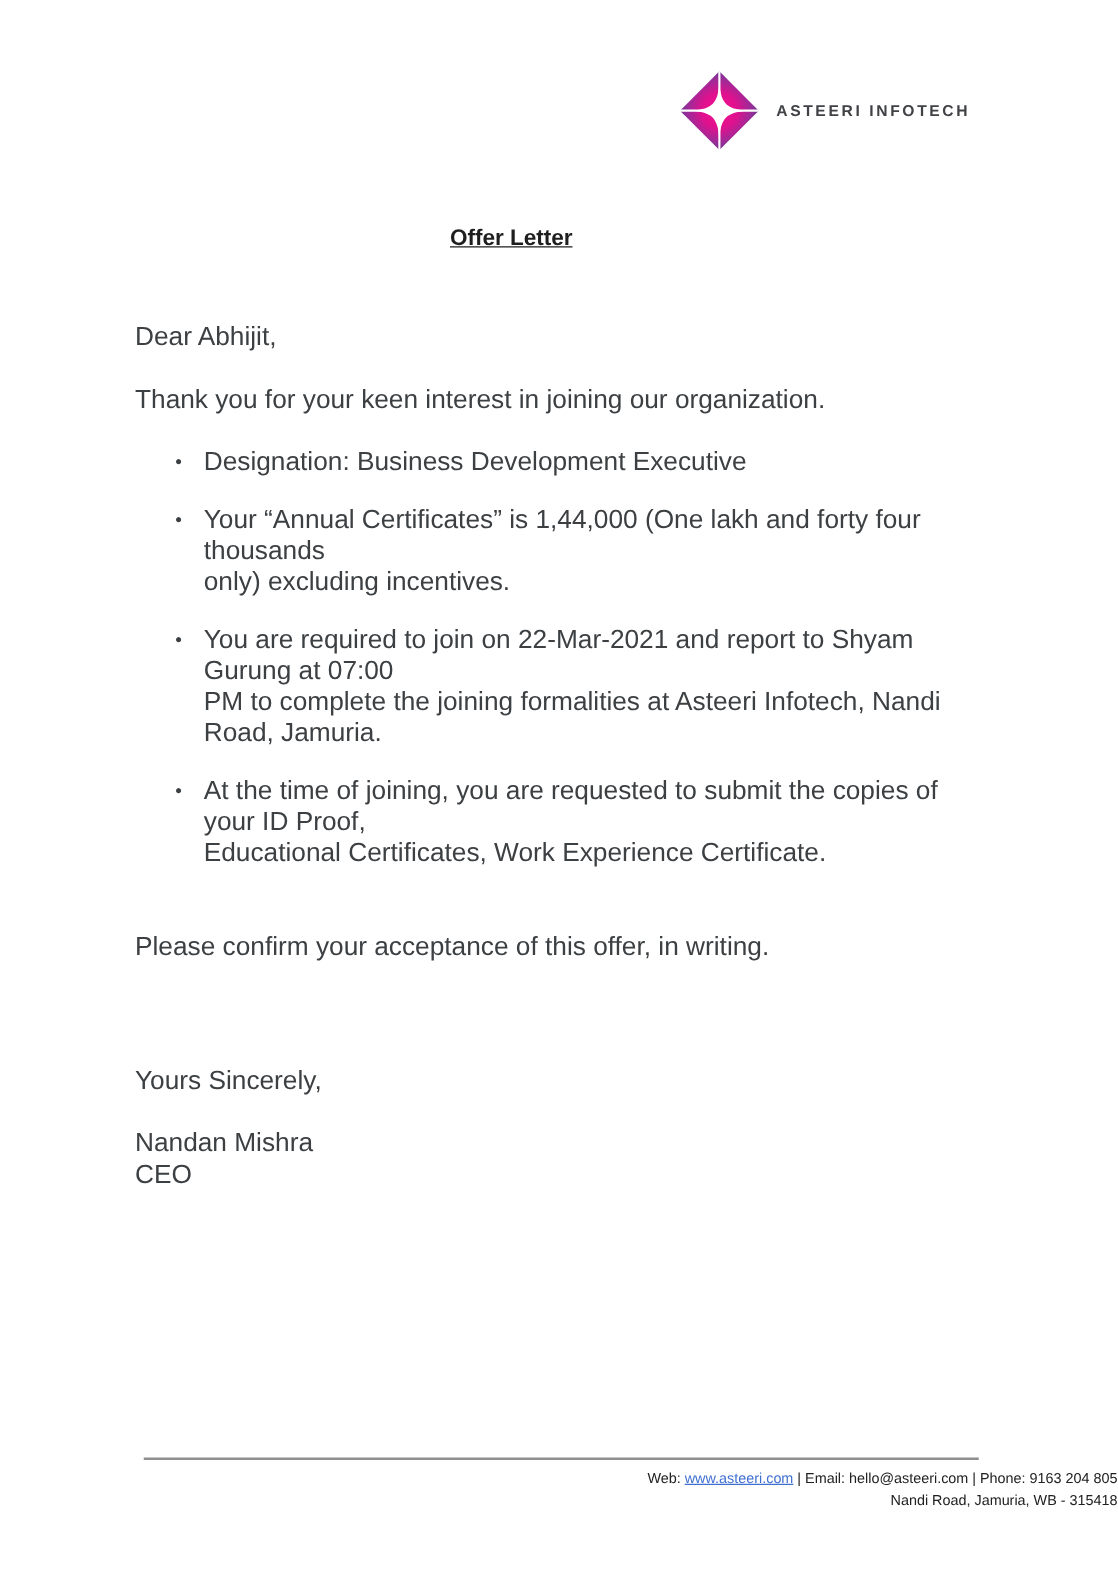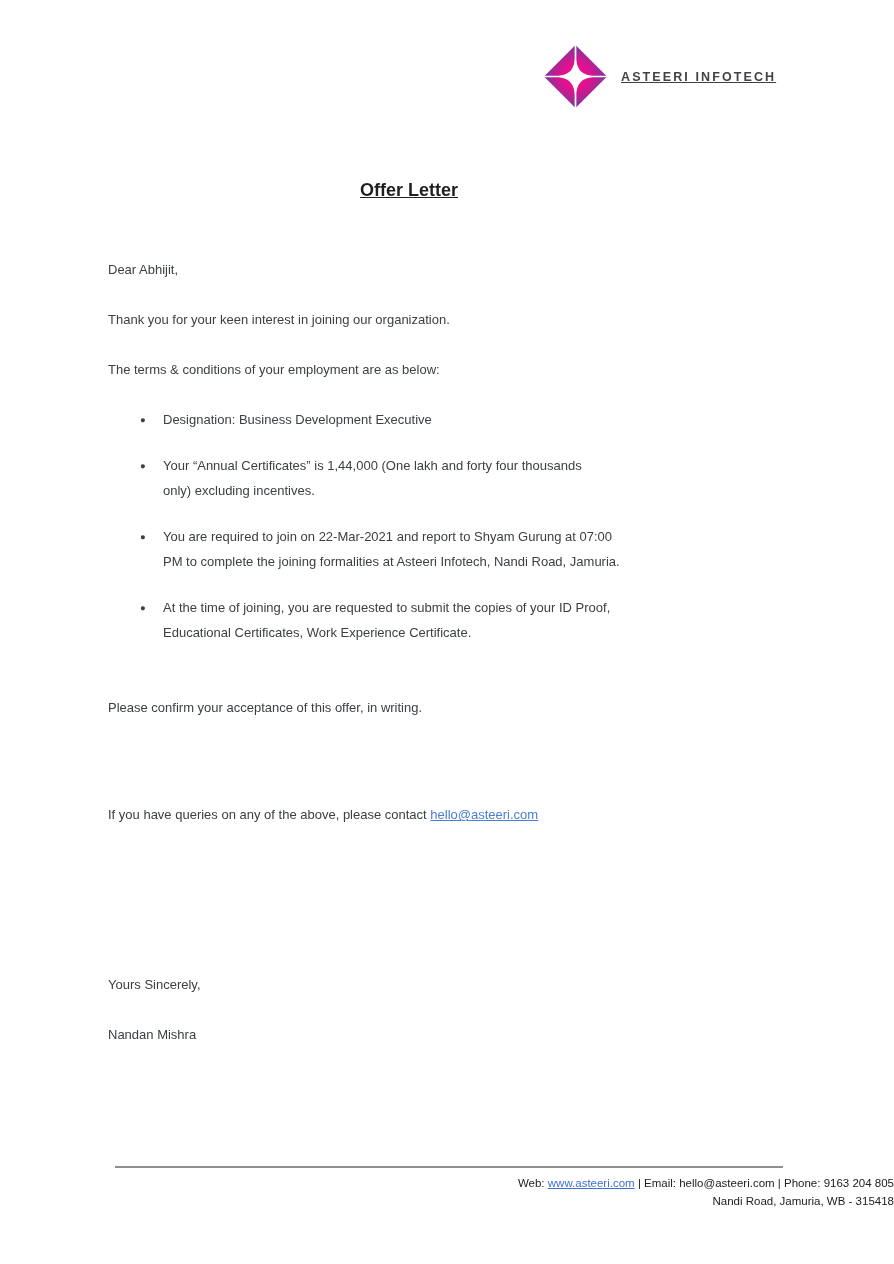--- a/index.html
+++ b/index.html
@@ -9,26 +9,25 @@
     height: 1264px;
     background: #ffffff;
     overflow: hidden;
     font-family: "Liberation Sans", sans-serif;
     color: #3c4043;
   }
 
   
   .logo {
     position: absolute;
-    top: 44px;
+    top: 56px;
     left: 543px;
     display: flex;
     align-items: center;
     gap: 13px;
-    text-decoration: underline;
   }
   .logo svg { width: 65px; height: 65px; display: block; }
   .logo-text {
     font-size: 12.5px;
     font-weight: 700;
     letter-spacing: 2.1px;
     color: #414246;
     white-space: nowrap;
   }
 
@@ -45,21 +44,21 @@
     color: #1f1f1f;
     text-decoration: underline;
   }
 
   
   .content {
     position: absolute;
     top: 257px;
     left: 108px;
     width: 678px;
-    font-size: 13px;
+    font-size: 21px;
     line-height: 25px;
     color: #3c4043;
   }
   .content p { margin: 0 0 25px 0; white-space: pre-line; }
   .content p.gap-3 { margin-bottom: 82px; }
   .content p.gap-6 { margin-bottom: 145px; }
   .content p.gap-0 { margin-bottom: 0; }
 
   ul.terms {
     list-style: none;
@@ -129,39 +128,38 @@
       <path d="M32 11 C33.6 26.4 37.6 30.4 53 32 C37.6 33.6 33.6 37.6 32 53 C30.4 37.6 26.4 33.6 11 32 C26.4 30.4 30.4 26.4 32 11 Z" fill="#ffffff"></path>
     </svg>
     <span class="logo-text">ASTEERI INFOTECH</span>
   </div>
 
   <div class="doc-title">Offer Letter</div>
 
   <div class="content">
     <p>Dear Abhijit,</p>
     <p>Thank you for your keen interest in joining our organization.</p>
-    <p>The terms &amp; conditions of your employment are as below:</p>
 
     <ul class="terms">
       <li>Designation: Business Development Executive</li>
       <li>Your “Annual Certificates” is 1,44,000 (One lakh and forty four thousands
 only) excluding incentives.</li>
       <li>You are required to join on 22-Mar-2021 and report to Shyam Gurung at 07:00
 PM to complete the joining formalities at Asteeri Infotech, Nandi Road, Jamuria.</li>
       <li>At the time of joining, you are requested to submit the copies of your ID Proof,
 Educational Certificates, Work Experience Certificate.</li>
     </ul>
 
     <p class="gap-3">Please confirm your acceptance of this offer, in writing.</p>
 
-    <p class="gap-6"><span>If you have queries on any of the above, please contact </span><a class="text-link" href="#">hello@asteeri.com</a></p>
 
     <p>Yours Sincerely,</p>
 
     <p class="gap-0">Nandan Mishra</p>
+    <p class="gap-0">CEO</p>
   </div>
 
   <div class="footer-divider"></div>
   <div class="footer">
     <div>
       <span>Web:</span>
       <a class="text-link" href="#">www.asteeri.com</a>
       <span>| Email: hello@asteeri.com | Phone: 9163 204 805</span>
     </div>
     <div>Nandi Road, Jamuria, WB - 315418</div>

